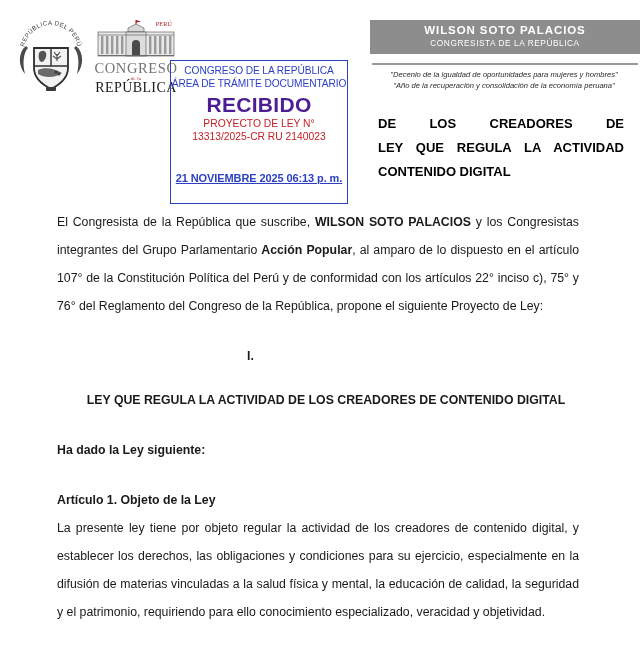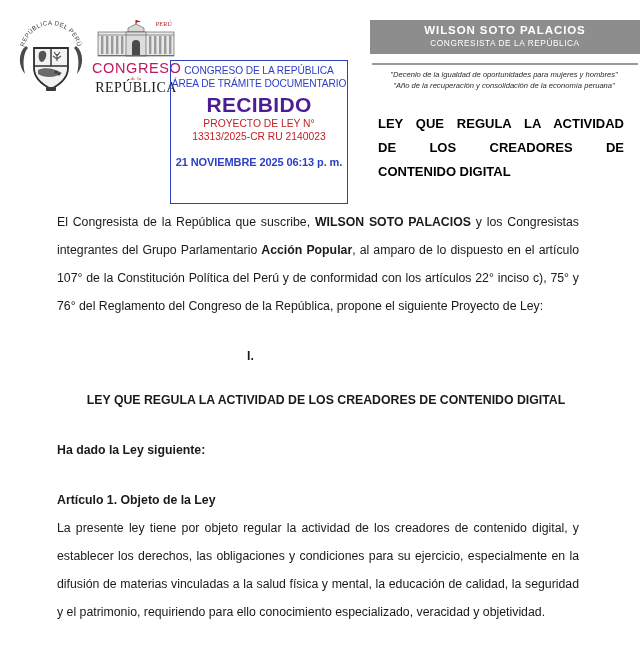--- a/index.html
+++ b/index.html
@@ -38,25 +38,25 @@
   .congress-logo {
     position: absolute;
     left: 92px;
     top: 18px;
     width: 88px;
     height: 80px;
     text-align: center;
   }
   .congress-bldg { width: 88px; height: 42px; display: block; }
   .congress-word {
-    font-family: Liberation Sans, sans-serif;
+    font-family: Liberation Serif, serif;
     font-size: 14.5px;
     letter-spacing: 0.6px;
     line-height: 1.02;
-    color: #be185d;
+    color: #737373;
     margin-top: 1px;
   }
   .congress-de {
     font-family: "Liberation Serif", serif;
     font-size: 5px;
     color: #b02020;
     line-height: 1;
     letter-spacing: .3px;
   }
   .congress-word2 {
@@ -95,22 +95,23 @@
   .stamp-proy, .stamp-num {
     color: #c22026;
     font-size: 10.3px;
     line-height: 13px;
   }
   .stamp-date {
     color: #2b3fc4;
     font-size: 11px;
     font-weight: bold;
     line-height: 14px;
-    margin-top: 12px;
+    margin-top: 28px;
     letter-spacing: -0.1px;
+    text-decoration: underline;
   }
   .stamp-sign {
     color: #2b3fc4;
     font-size: 7.2px;
     line-height: 10px;
     letter-spacing: -0.05px;
   }
 
   
   .name-banner {
@@ -296,22 +297,22 @@
     <div class="banner-role">CONGRESISTA DE LA REPÚBLICA</div>
   </div>
   <div class="banner-rule"></div>
 
   <div class="mottos">
     <div>"Decenio de la igualdad de oportunidades para mujeres y hombres"</div>
     <div>"Año de la recuperación y consolidación de la economía peruana"</div>
   </div>
 
   <div class="law-title">
+    <span class="ln just">DE LOS CREADORES DE</span>
     <span class="ln just">LEY QUE REGULA LA ACTIVIDAD</span>
-    <span class="ln just">DE LOS CREADORES DE</span>
     <span class="ln">CONTENIDO DIGITAL</span>
   </div>
 </div>
 
 <div class="doc-body">
 
   <p class="para"><span>El Congresista de la República que suscribe, </span><b>WILSON SOTO PALACIOS</b><span> y los Congresistas integrantes del Grupo Parlamentario </span><b>Acción Popular</b><span>, al amparo de lo dispuesto en el artículo 107° de la Constitución Política del Perú y de conformidad con los artículos 22° inciso c), 75° y 76° del Reglamento del Congreso de la República, propone el siguiente Proyecto de Ley:</span></p>
 
   <div class="spacer-22"></div>
 

